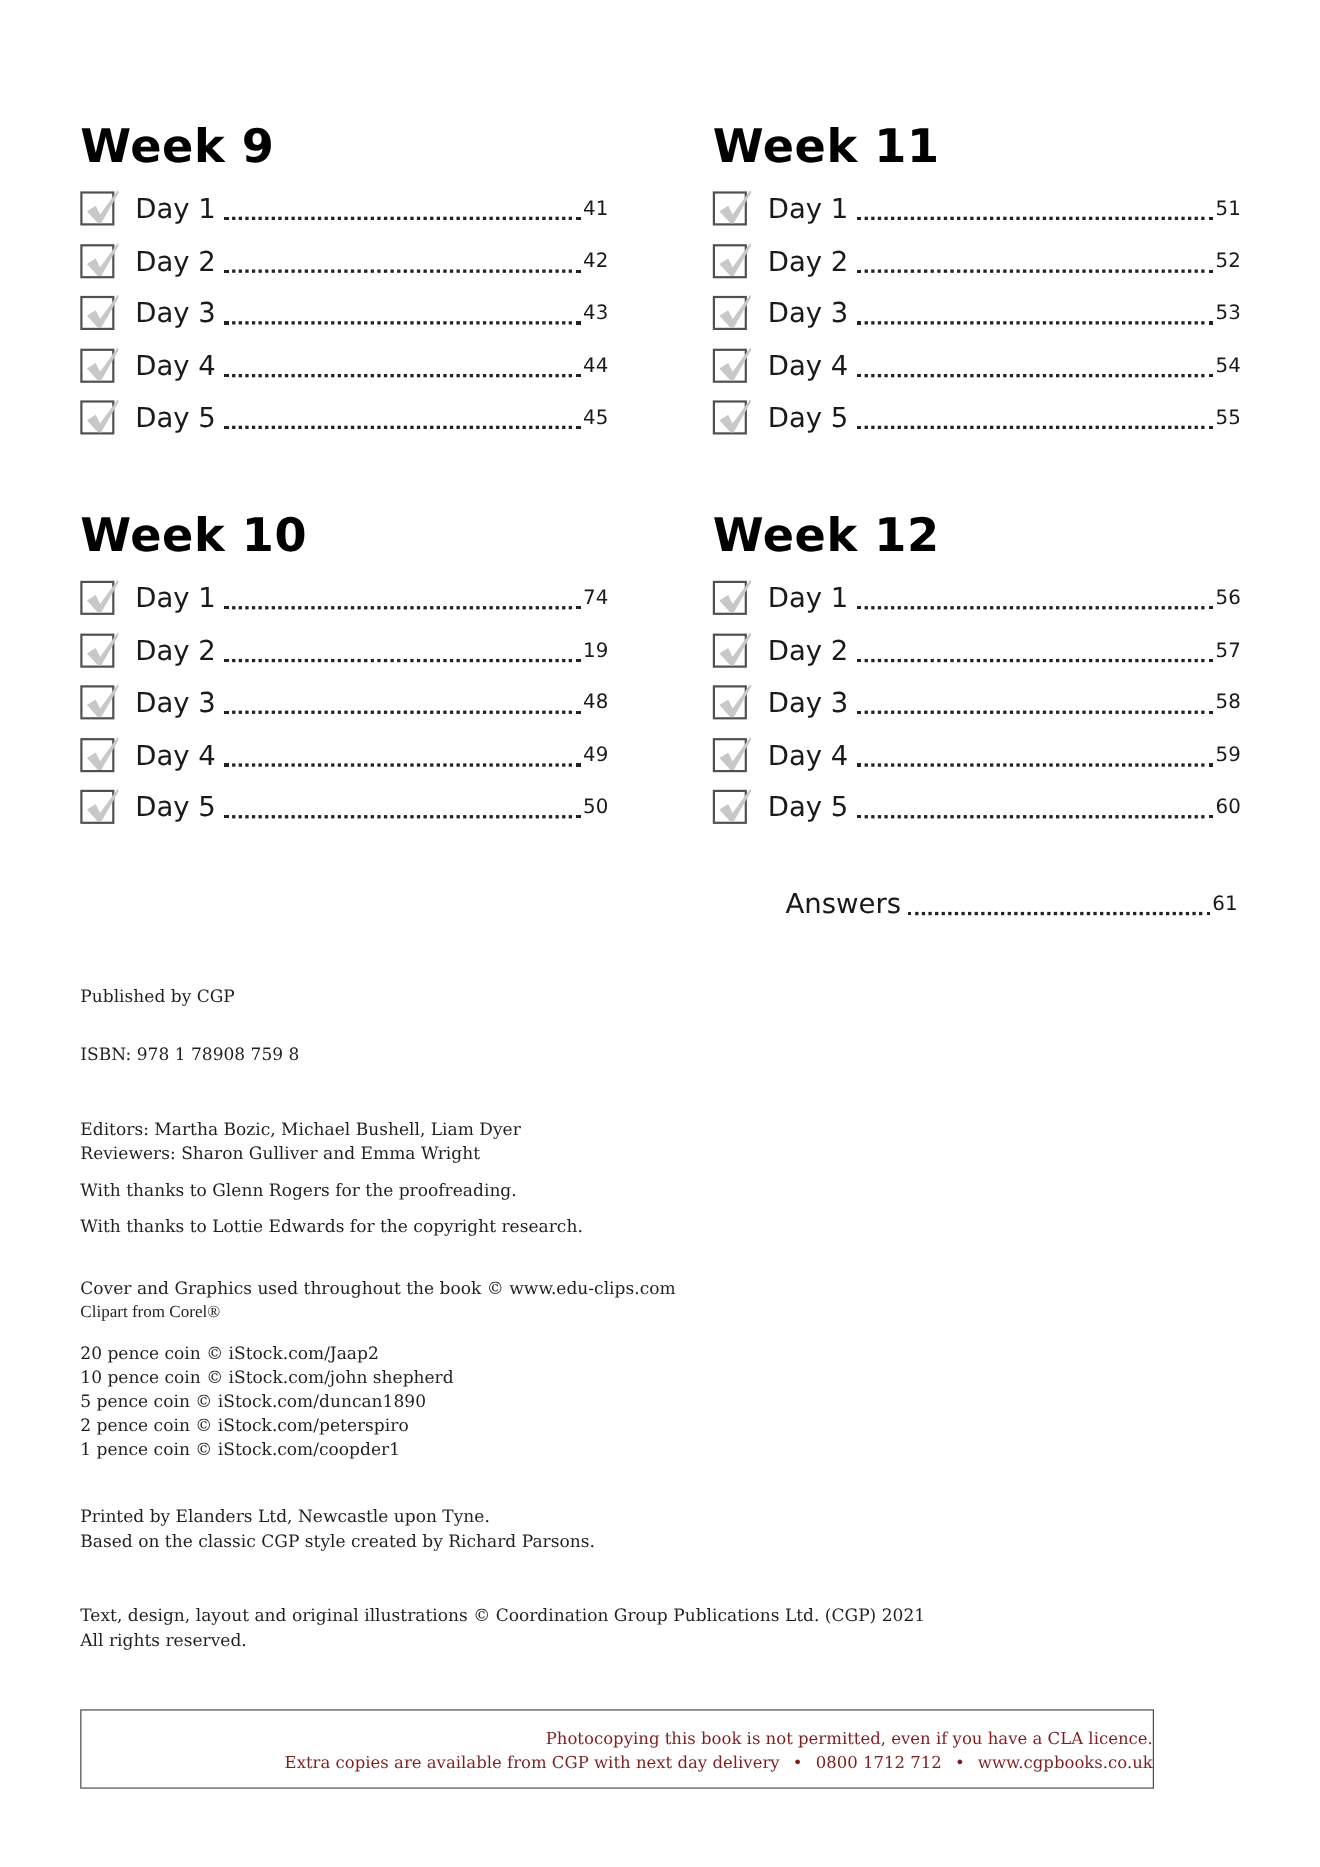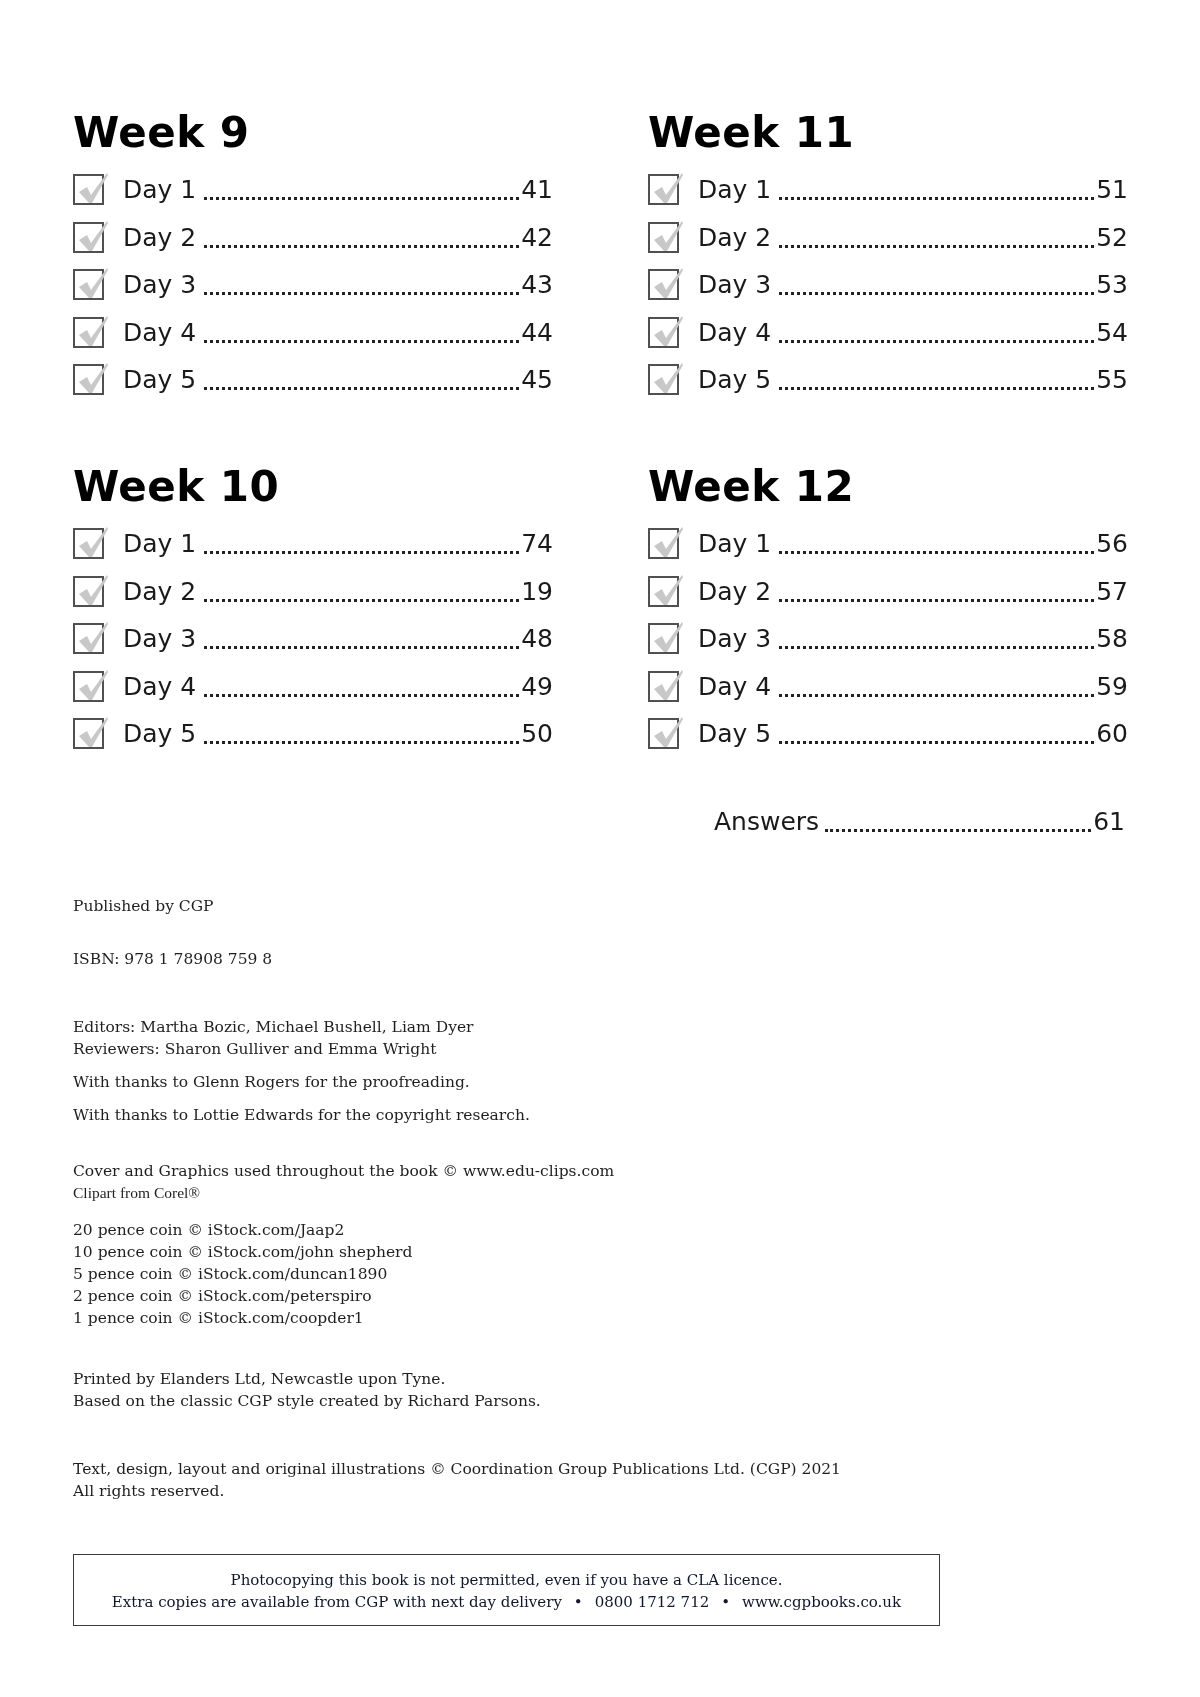--- a/index.html
+++ b/index.html
@@ -18,37 +18,37 @@
   .checkbox svg { position: absolute; left: 2px; top: -6px; }
   .row-label {
     font-family: "DejaVu Sans", sans-serif; font-size: 25px; line-height: 31px;
     margin-left: 19px; white-space: nowrap; flex: 0 0 auto;
   }
   .leader {
     flex: 1 1 auto; margin: 0 2px 0 8px; height: 26px;
     border-bottom: 3px dotted #222; box-sizing: border-box;
   }
   .page-num {
-    font-family: "DejaVu Sans", sans-serif; font-size: 25px; line-height: 31px;
+    font-family: "DejaVu Sans", sans-serif; font-size: 18px; line-height: 31px;
     flex: 0 0 auto; white-space: nowrap;
   }
   .answers-row {
     position: absolute; left: 698px; top: 806px; width: 427px; display: flex;
     align-items: flex-start; height: 34px;
   }
   .answers-row .row-label { margin-left: 16px; }
   .answers-row .leader { margin-left: 6px; }
   .imprint {
     position: absolute; left: 73px; font-family: "DejaVu Serif", serif;
     font-size: 15.5px; line-height: 22px; color: #1f1f1f; margin: 0; white-space: nowrap;
   }
   .notice-box {
-    position: absolute; left: 73px; top: 1554px; width: 867px; height: 72px;
-    border: 1.5px solid #3a3a3a; box-sizing: border-box; text-align: center;
-    font-family: "DejaVu Serif", serif; font-size: 15px; color: #0f172a;
+    position: absolute; left: 73px; top: 1554px; width: 976px; height: 72px;
+    border: 1.5px solid #3a3a3a; box-sizing: border-box; text-align: right;
+    font-family: "DejaVu Serif", serif; font-size: 15px; color: #7f1d1d;
     padding-top: 14px; line-height: 22px;
   }
   .sep { display: inline-block; margin: 0 12px; }
 </style>
 </head>
 <body>
 
 <section class="week" style="left:73px; top:112px;">
   <h2 class="week-title">Week 9</h2>
   <div class="rows">

